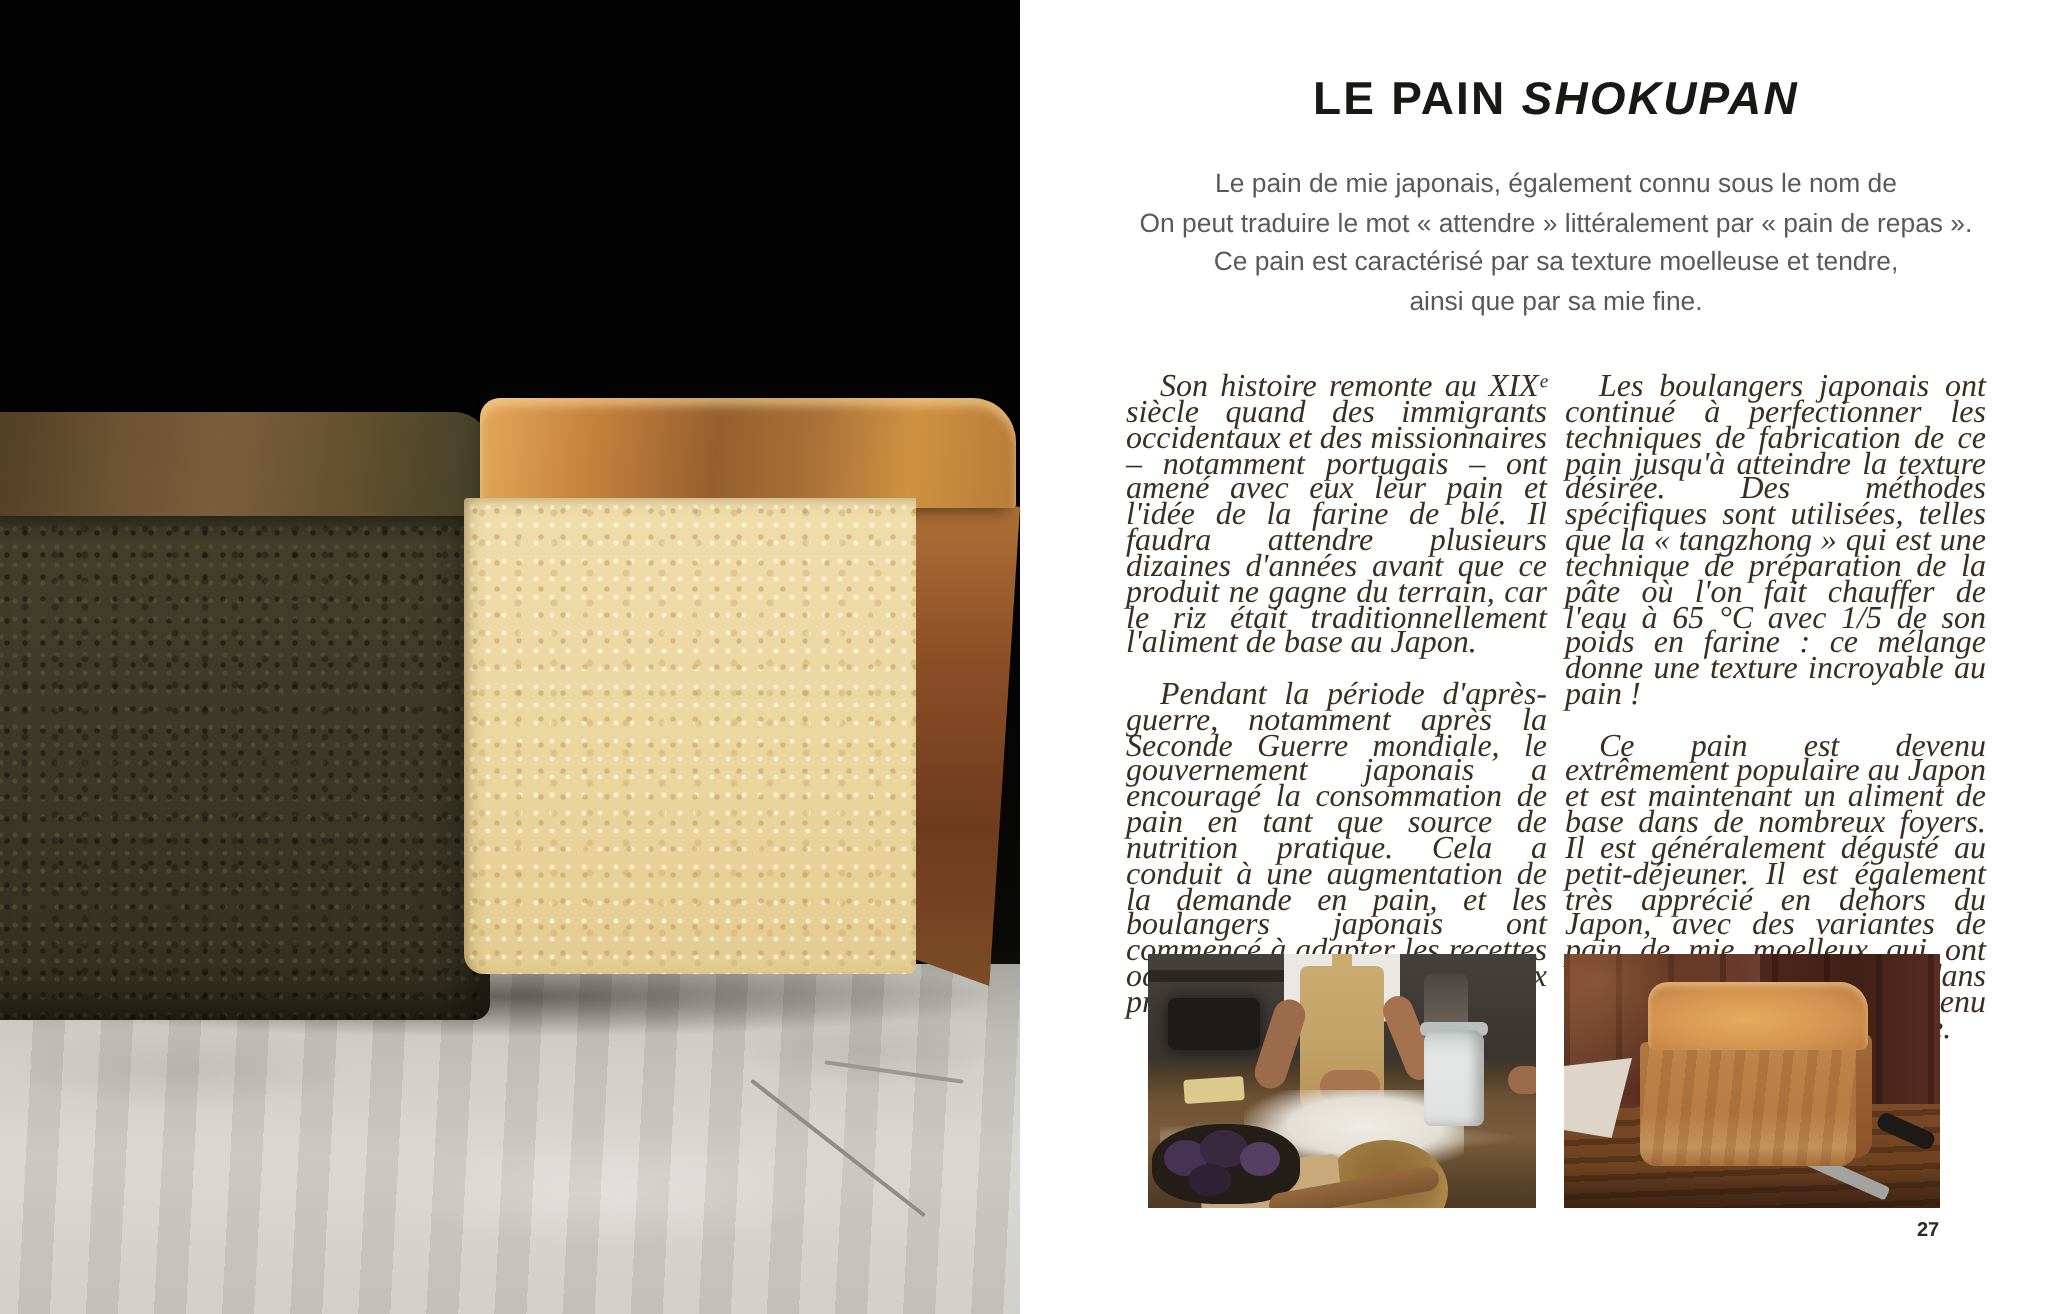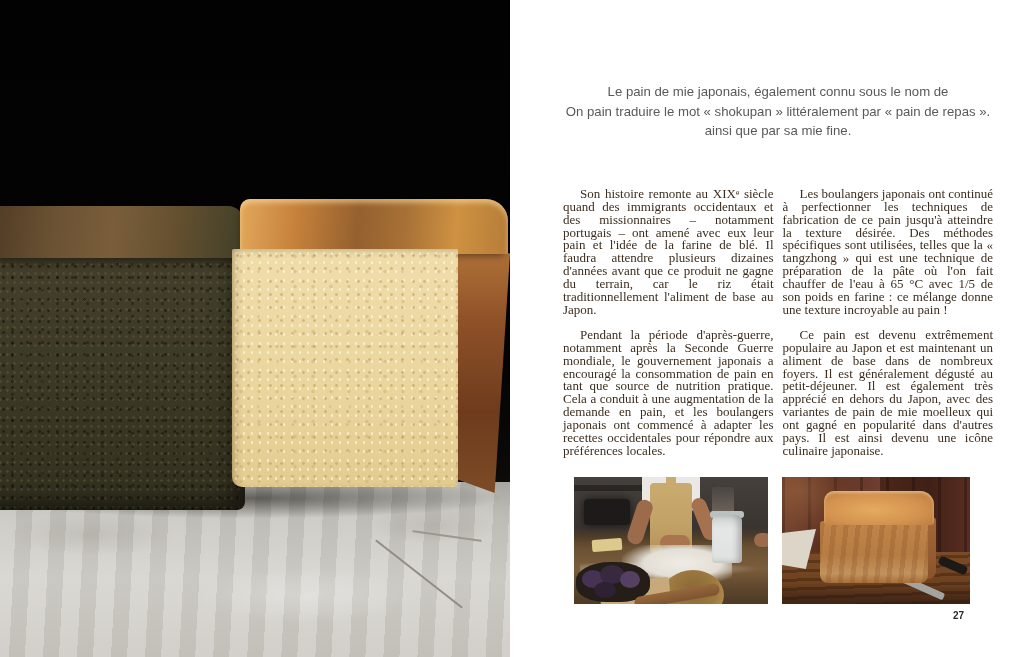--- a/index.html
+++ b/index.html
@@ -57,29 +57,29 @@
 
   
   .right-page{position:absolute;left:510px;top:0;width:514px;height:657px;background:#ffffff;}
   .page-title{position:absolute;top:36px;left:53px;width:430px;margin:0;text-align:center;
               font-size:23px;font-weight:700;letter-spacing:1.1px;color:#181816;}
   .page-title em{font-style:italic;}
   .intro{position:absolute;top:82px;left:33px;width:470px;text-align:center;color:#59595b;
          font-size:13.2px;line-height:19.6px;font-weight:400;}
   .columns{position:absolute;top:188px;left:53px;width:430px;display:flex;gap:9px;
            font-family:"Liberation Serif",serif;color:#3c2d1e;}
-  .col{width:211px;font-size:13px;line-height:12.85px;text-align:justify;hyphens:auto;}
+  .col{width:211px;font-size:16px;line-height:12.85px;text-align:justify;hyphens:auto;font-style:italic;}
   .col p{margin:0 0 12.6px 0;text-indent:17px;}
 
   .photos{position:absolute;top:477px;left:0;width:514px;height:127px;}
   figure{margin:0;}
   .photo{position:absolute;top:0;height:127px;overflow:hidden;background:#555;}
   .photo-knead{left:64px;width:194px;}
   .photo-loaf{left:272px;width:188px;}
-  .pagenum{position:absolute;top:610px;left:443px;width:22px;
+  .pagenum{position:absolute;top:610px;left:443px;width:22px;text-align:center;
            font-size:10px;font-weight:700;color:#2d2a26;}
 
   
   .pk-bg{position:absolute;inset:0;
          background:linear-gradient(180deg,#45403b 0%,#393430 40%,#4e3d29 47%,#6b5134 56%,#7b5d3b 72%,#5d462d 88%,#4c3a26 100%);}
   .pk-pan{position:absolute;left:10px;top:22px;width:46px;height:26px;border-radius:4px;background:#1d1b19;box-shadow:0 0 8px rgba(0,0,0,.6);}
   .pk-shelf{position:absolute;left:0;top:8px;width:70px;height:6px;background:#2a2724;}
   .pk-canister{position:absolute;right:34px;top:10px;width:22px;height:44px;border-radius:3px;
          background:linear-gradient(180deg,#4a4642,#6a6158 55%,#3c3833);}
   .pk-person{position:absolute;left:64px;top:0px;width:66px;height:78px;}
@@ -151,24 +151,26 @@
       <div class="dark-loaf-crust"></div>
     </div>
     <div class="golden-loaf">
       <div class="gl-side"></div>
       <div class="gl-top"></div>
       <div class="gl-face"></div>
     </div>
   </section>
 
   <section class="right-page">
+    <h1 class="page-title"><span>LE PAIN </span><em>SHOKUPAN</em></h1>
 
     <div class="intro">
       <div>Le pain de mie japonais, également connu sous le nom de</div>
-      <div>On pain traduire le mot « shokupan » littéralement par « pain de repas ».</div>
+      <div>On peut traduire le mot « attendre » littéralement par « pain de repas ».</div>
+      <div>Ce pain est caractérisé par sa texture moelleuse et tendre,</div>
       <div>ainsi que par sa mie fine.</div>
     </div>
 
     <div class="columns">
       <div class="col">
         <p>Son histoire remonte au XIXᵉ siècle quand des immigrants occidentaux et des missionnaires – notamment portugais – ont amené avec eux leur pain et l'idée de la farine de blé. Il faudra attendre plusieurs dizaines d'années avant que ce produit ne gagne du terrain, car le riz était traditionnellement l'aliment de base au Japon.</p>
         <p>Pendant la période d'après-guerre, notamment après la Seconde Guerre mondiale, le gouvernement japonais a encouragé la consommation de pain en tant que source de nutrition pratique. Cela a conduit à une augmentation de la demande en pain, et les boulangers japonais ont commencé à adapter les recettes occidentales pour répondre aux préférences locales.</p>
       </div>
       <div class="col">
         <p>Les boulangers japonais ont continué à perfectionner les techniques de fabrication de ce pain jusqu'à atteindre la texture désirée. Des méthodes spécifiques sont utilisées, telles que la « tangzhong » qui est une technique de préparation de la pâte où l'on fait chauffer de l'eau à 65 °C avec 1/5 de son poids en farine : ce mélange donne une texture incroyable au pain !</p>

